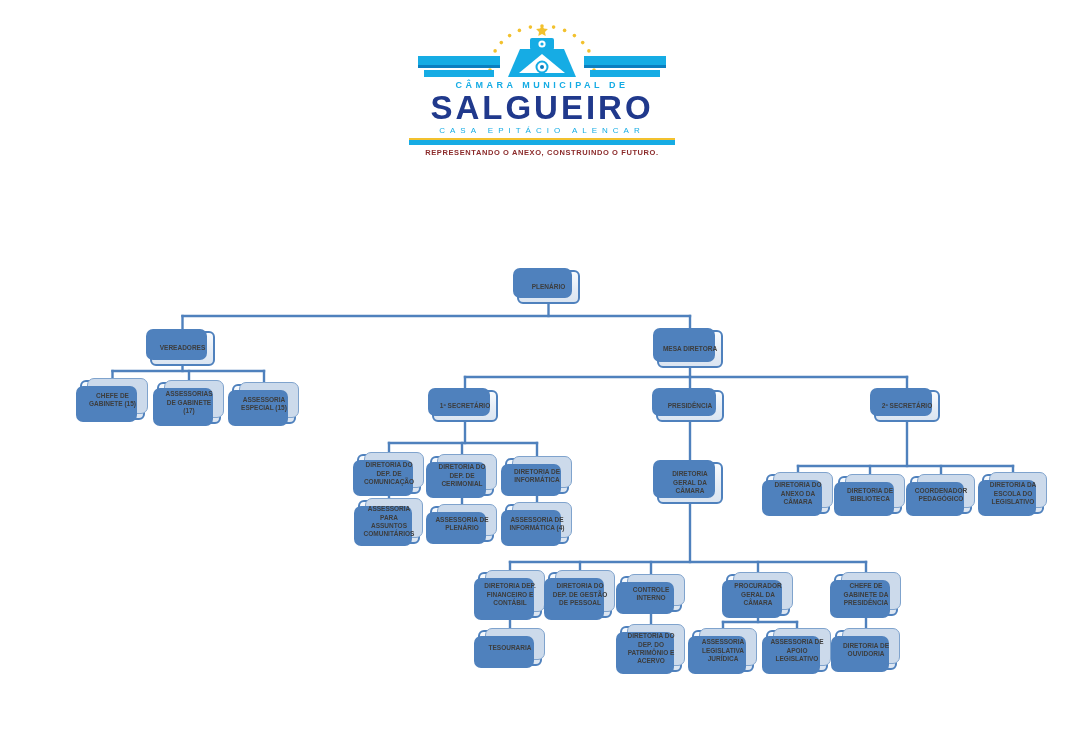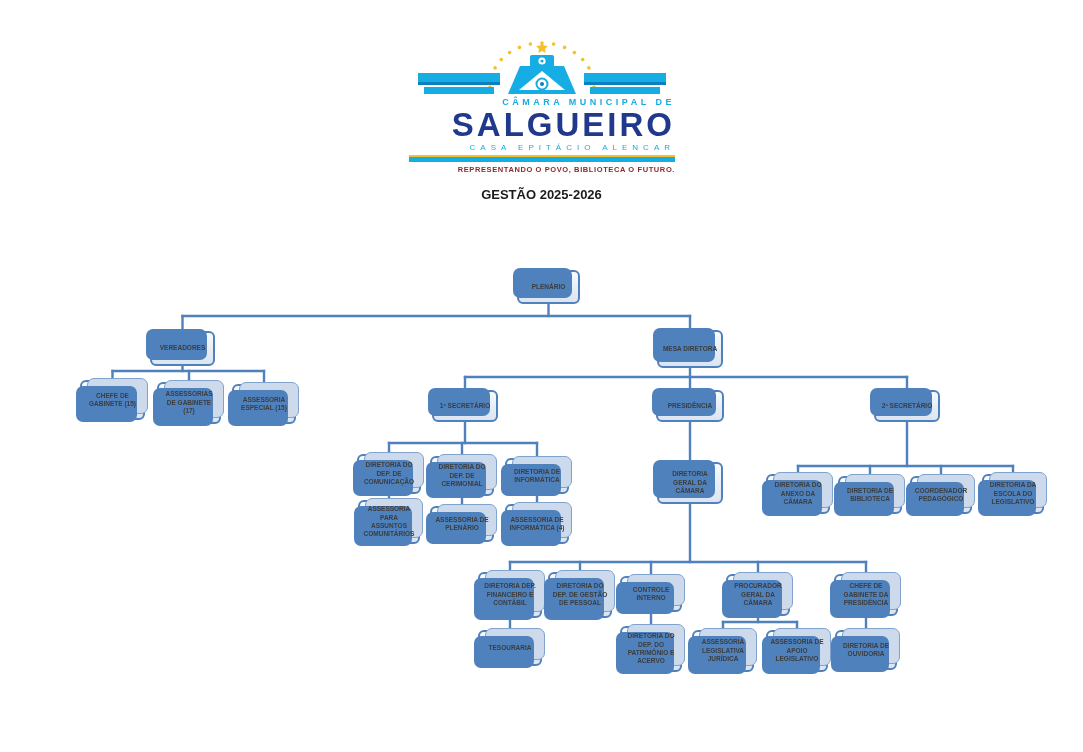--- a/index.html
+++ b/index.html
@@ -1,20 +1,20 @@
 <!DOCTYPE html>
 <html style="--cyan: #16ace4; --cyan-dark: #0b7fc0; --navy: #20398c; --gold: #f2c12e; --motto: #8b2a2a; --accent: #4f81bd;"><head>
 <meta charset="utf-8">
 <style>
   html,body{margin:0;padding:0;background:#ffffff;}
   #page{position:relative;width:1083px;height:752px;background:#fff;overflow:hidden;
         font-family:"Liberation Sans",sans-serif;}
 
   
-  .logo{position:absolute;left:409px;top:31px;width:266px;text-align:right;}
+  .logo{position:absolute;left:409px;top:14px;width:266px;text-align:center;}
   .crest{display:block;margin:0 auto;width:260px;height:64px;}
   .crest .c  {fill:var(--cyan);}
   .crest .cd {fill:var(--cyan-dark);}
   .crest .w  {fill:#ffffff;}
   .crest .g  {fill:var(--gold);}
   .logo-line1{font-size:9px;font-weight:bold;letter-spacing:3.5px;color:var(--cyan);margin-top:2px;}
   .logo-name {font-size:33px;font-weight:900;letter-spacing:3px;color:var(--navy);line-height:1.0;margin-top:1px;}
   .logo-line2{font-size:8px;font-weight:normal;letter-spacing:5px;color:var(--cyan);margin-top:2px;}
   .logo-bar  {height:5px;background:var(--cyan);border-top:2px solid var(--gold);margin-top:3px;}
   .logo-motto{font-size:7.5px;font-weight:bold;letter-spacing:.6px;color:var(--motto);margin-top:3px;}
@@ -79,24 +79,23 @@
       <circle class="cd" cx="130" cy="53" r="2"></circle>
       <rect class="c" x="118" y="24" width="24" height="12" rx="2"></rect>
       <circle cx="130" cy="30" r="3.6" fill="#ffffff"></circle>
       <circle class="c" cx="130" cy="30" r="1.6"></circle>
       <path class="g" d="M130,11 l1.9,3.6 4,.5 -2.9,2.8 .7,4 -3.7,-1.9 -3.7,1.9 .7,-4 -2.9,-2.8 4,-.5 Z"></path>
     </svg>
     <div class="logo-line1">CÂMARA MUNICIPAL DE</div>
     <div class="logo-name">SALGUEIRO</div>
     <div class="logo-line2">CASA EPITÁCIO ALENCAR</div>
     <div class="logo-bar"></div>
-    <div class="logo-motto">REPRESENTANDO O POVO, BIBLIOTECA O FUTURO.</div>
+    <div class="logo-motto">REPRESENTANDO O ANEXO, CONSTRUINDO O FUTURO.</div>
   </div>
 
-  <div class="subtitle">GESTÃO 2025-2026</div>
 
   <svg id="connectors">
       <line x1="548.5" y1="304" x2="548.5" y2="316" stroke="#4f81bd" stroke-width="2.4" stroke-linecap="square"></line>
       <line x1="182.5" y1="316" x2="690" y2="316" stroke="#4f81bd" stroke-width="2.4" stroke-linecap="square"></line>
       <line x1="182.5" y1="316" x2="182.5" y2="331" stroke="#4f81bd" stroke-width="2.4" stroke-linecap="square"></line>
       <line x1="690" y1="316" x2="690" y2="330" stroke="#4f81bd" stroke-width="2.4" stroke-linecap="square"></line>
       <line x1="182.5" y1="366" x2="182.5" y2="371" stroke="#4f81bd" stroke-width="2.4" stroke-linecap="square"></line>
       <line x1="112.5" y1="371" x2="264" y2="371" stroke="#4f81bd" stroke-width="2.4" stroke-linecap="square"></line>
       <line x1="112.5" y1="371" x2="112.5" y2="380" stroke="#4f81bd" stroke-width="2.4" stroke-linecap="square"></line>
       <line x1="189" y1="371" x2="189" y2="382" stroke="#4f81bd" stroke-width="2.4" stroke-linecap="square"></line>

